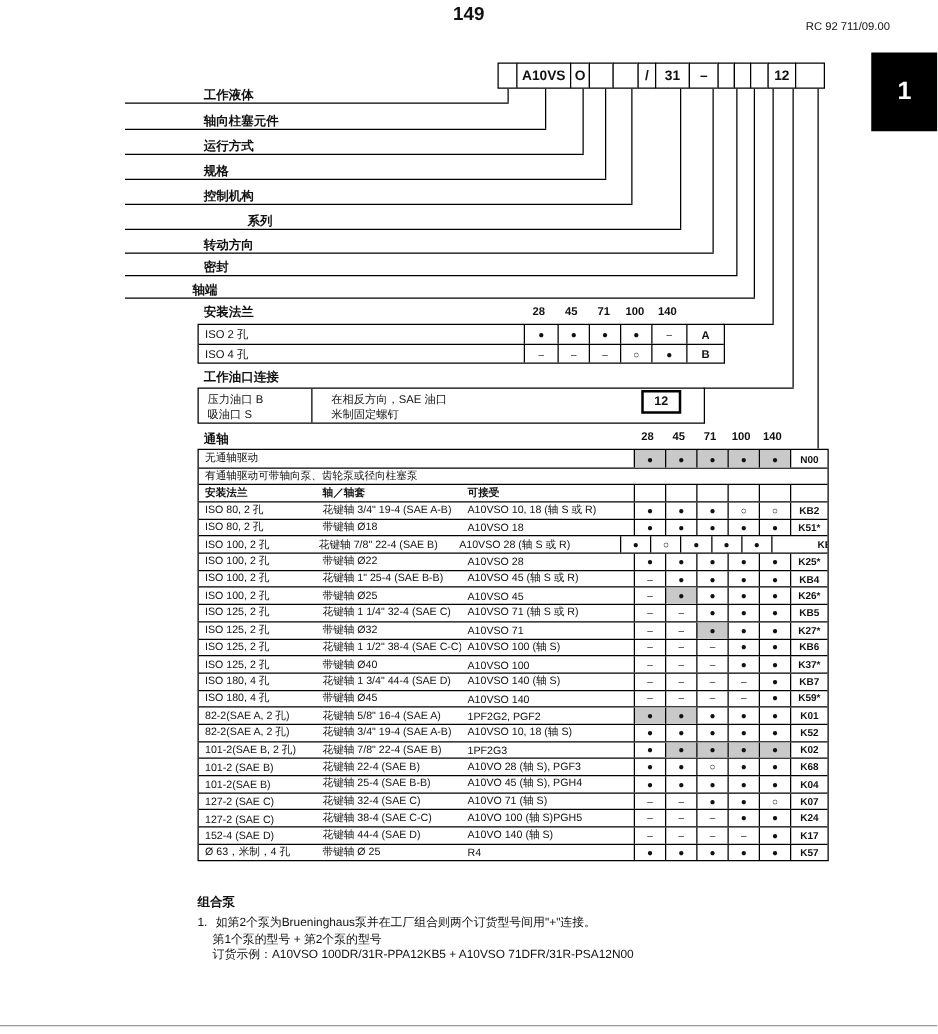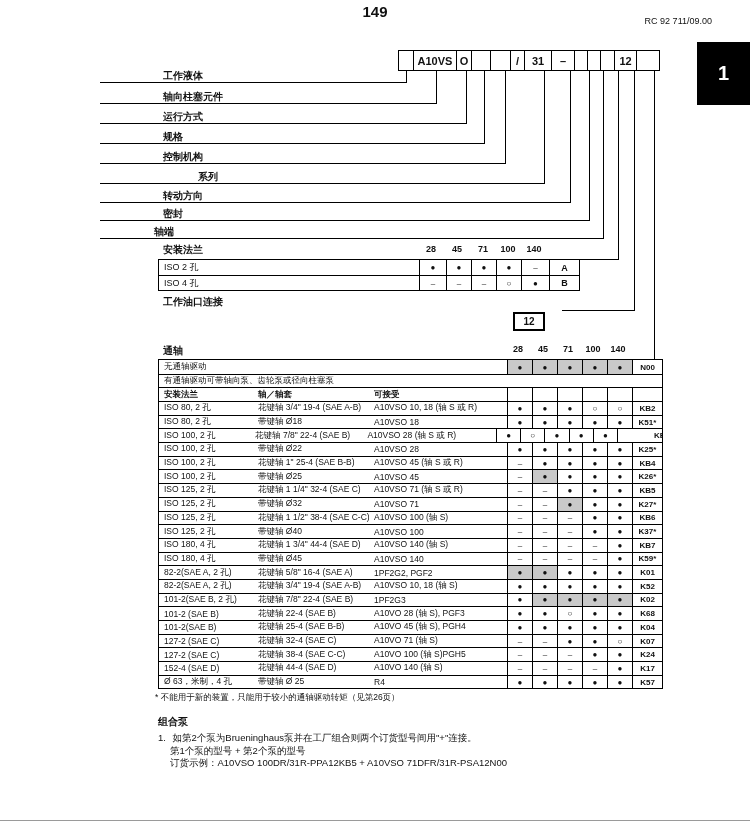--- a/index.html
+++ b/index.html
@@ -122,20 +122,27 @@
         <div class="tcell sym bl" style="width: 27px;">–</div>
         <div class="tcell sym bl" style="width: 25px;">–</div>
         <div class="tcell sym bl" style="width: 25px;">–</div>
         <div class="tcell sym bl" style="width: 25px;">○</div>
         <div class="tcell sym bl" style="width: 28px;">●</div>
         <div class="tcell codecol bl" style="width: 30px; font-size: 9px;">B</div>
       </div>
     </div>
 
   <div class="sec-title" style="left:163px;top:295px;">工作油口连接</div>
+  <div class="tbl" style="left:158px;top:310px;width:404px;height:27px;">
+    <div class="vl" style="left:90px;top:0;height:27px;"></div>
+    <div class="ports-text" style="left:7px;top:2px;">压力油口 B</div>
+    <div class="ports-text" style="left:7px;top:14px;">吸油口 S</div>
+    <div class="ports-text" style="left:106px;top:2px;">在相反方向，SAE 油口</div>
+    <div class="ports-text" style="left:106px;top:14px;">米制固定螺钉</div>
+  </div>
   <div class="ports-code">12</div>
 
   <div class="sec-title" style="left:163px;top:344px;">通轴</div>
   <div id="tdHeads">
       <div class="colhead" style="left: 518px; top: 344px;">28</div>
       <div class="colhead" style="left: 543px; top: 344px;">45</div>
       <div class="colhead" style="left: 568px; top: 344px;">71</div>
       <div class="colhead" style="left: 593px; top: 344px;">100</div>
       <div class="colhead" style="left: 618px; top: 344px;">140</div>
     </div>
@@ -388,21 +395,20 @@
         <div class="tcell" style="width: 116px;">带键轴 Ø 25</div>
         <div class="tcell" style="width: 138px;">R4</div>
         <div class="tcell sym bl" style="width: 25px;">●</div>
         <div class="tcell sym bl" style="width: 25px;">●</div>
         <div class="tcell sym bl" style="width: 25px;">●</div>
         <div class="tcell sym bl" style="width: 25px;">●</div>
         <div class="tcell sym bl" style="width: 25px;">●</div>
         <div class="tcell codecol bl" style="width: 30px; font-size: 8px;">K57</div>
       </div>
     </div>
-  <div class="footnote" style="left:155px;top:692px;">* 不能用于新的装置，只能用于较小的通轴驱动转矩（见第26页）</div>
 
   <div class="sec-title" style="left:158px;top:715px;">组合泵</div>
   <div class="note" style="left:158px;top:732px;">
     <span>1.</span>
     <span style="margin-left:4px;">如第2个泵为Brueninghaus泵并在工厂组合则两个订货型号间用"+"连接。</span>
   </div>
   <div class="note" style="left:170px;top:745px;">第1个泵的型号 + 第2个泵的型号</div>
   <div class="note" style="left:170px;top:757px;">订货示例：A10VSO 100DR/31R-PPA12KB5 + A10VSO 71DFR/31R-PSA12N00</div>
 
   <div class="bottom-rule"></div>

